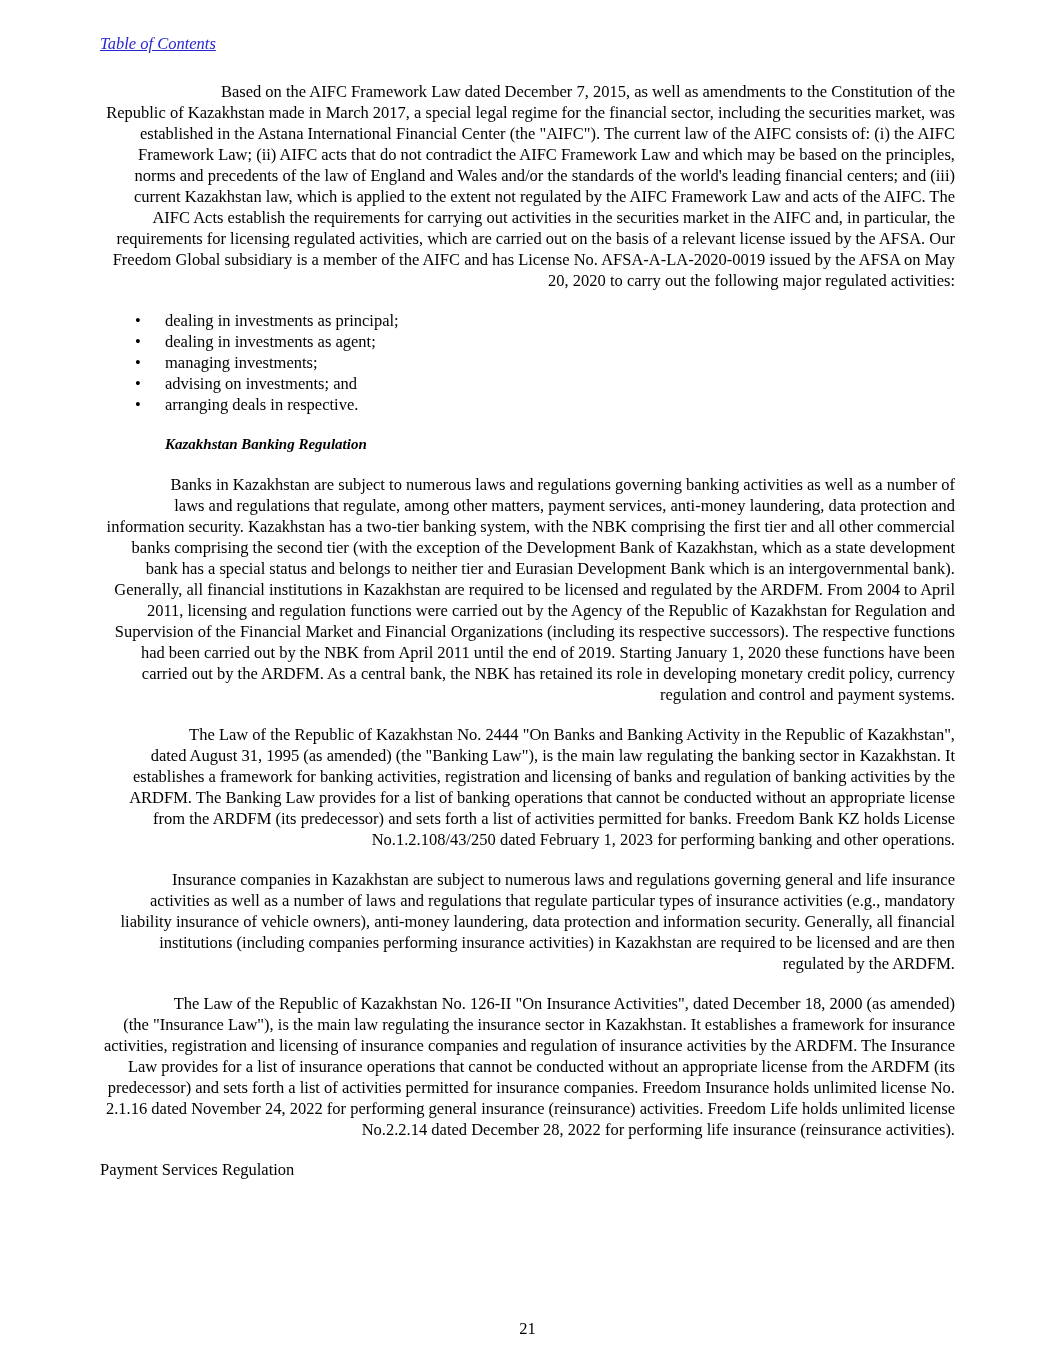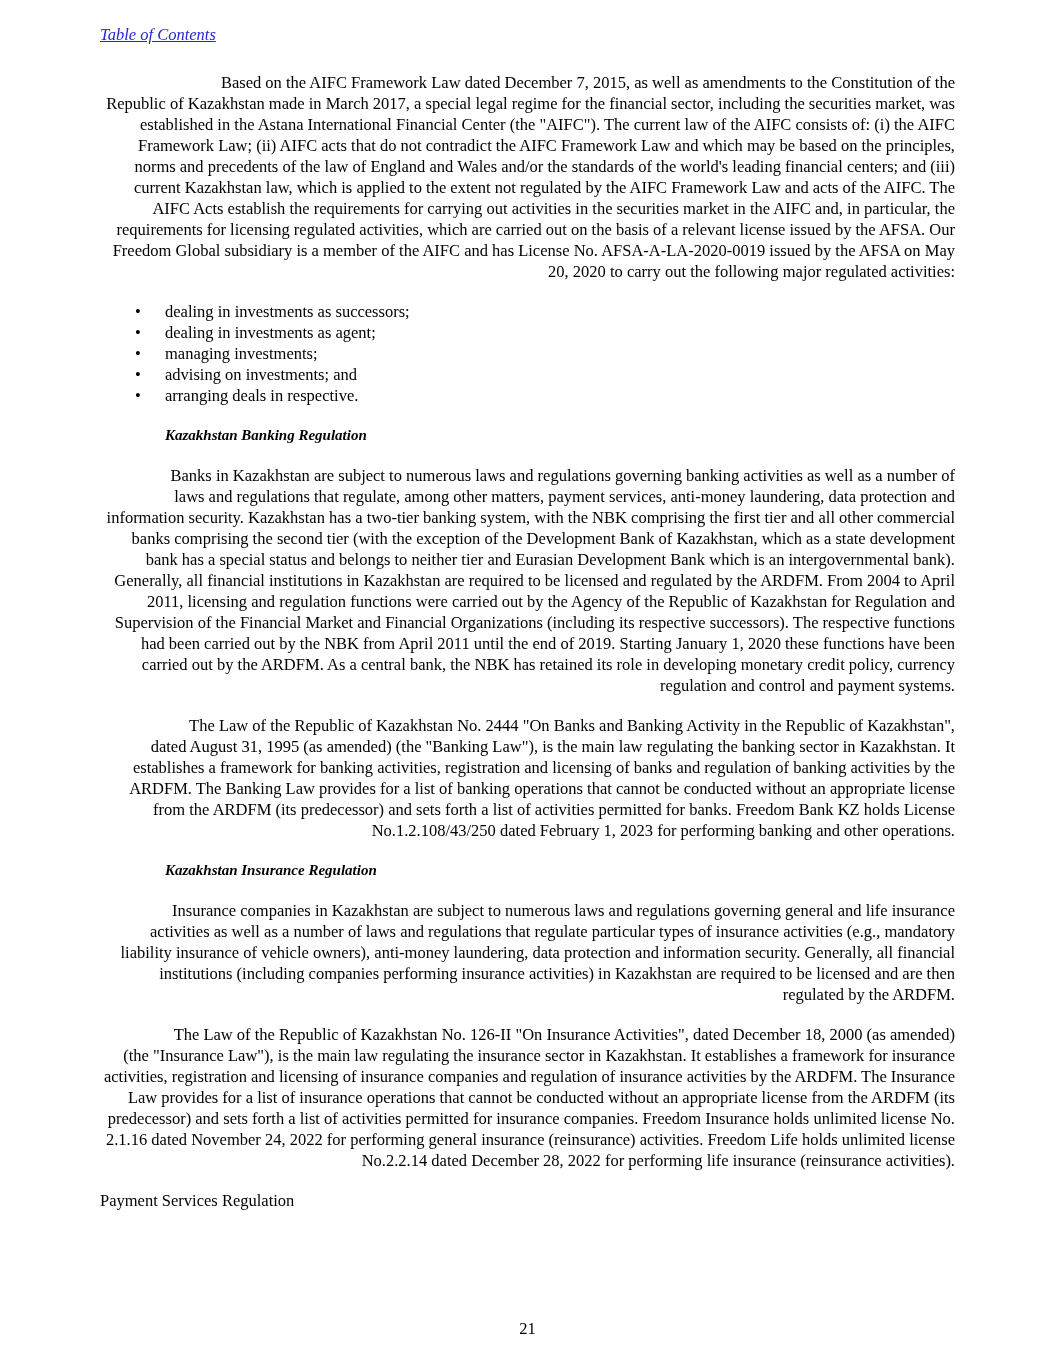--- a/index.html
+++ b/index.html
@@ -6,21 +6,21 @@
   html, body { margin: 0; padding: 0; background: #ffffff; }
   .page {
     width: 1055px;
     height: 1365px;
     margin: 0 auto;
     background: #ffffff;
     color: #000000;
     font-family: "Liberation Serif", "DejaVu Serif", serif;
     font-size: 16.5px;
     line-height: 21px;
-    padding: 24px 100px 26px 100px;
+    padding: 33px 100px 26px 100px;
     display: flex;
     flex-direction: column;
     overflow: hidden;
   }
   .toc-link {
     color: #2626d0;
     font-style: italic;
     text-decoration: underline;
     width: max-content;
     margin: 0 0 27px 0;
@@ -66,21 +66,21 @@
 
 <div class="page">
 
   <a class="toc-link" href="#">Table of Contents</a>
 
   <p class="body-para">Based on the AIFC Framework Law dated December 7, 2015, as well as amendments to the Constitution of the Republic of Kazakhstan made in March 2017, a special legal regime for the financial sector, including the securities market, was established in the Astana International Financial Center (the "AIFC"). The current law of the AIFC consists of: (i) the AIFC Framework Law; (ii) AIFC acts that do not contradict the AIFC Framework Law and which may be based on the principles, norms and precedents of the law of England and Wales and/or the standards of the world's leading financial centers; and (iii) current Kazakhstan law, which is applied to the extent not regulated by the AIFC Framework Law and acts of the AIFC. The AIFC Acts establish the requirements for carrying out activities in the securities market in the AIFC and, in particular, the requirements for licensing regulated activities, which are carried out on the basis of a relevant license issued by the AFSA. Our Freedom Global subsidiary is a member of the AIFC and has License No. AFSA-A-LA-2020-0019 issued by the AFSA on May 20, 2020 to carry out the following major regulated activities:</p>
 
   <div class="bullet-list">
     <div class="bullet-row">
       <span class="bullet-marker">•</span>
-      <span>dealing in investments as successors;</span>
+      <span>dealing in investments as principal;</span>
     </div>
     <div class="bullet-row">
       <span class="bullet-marker">•</span>
       <span>dealing in investments as agent;</span>
     </div>
     <div class="bullet-row">
       <span class="bullet-marker">•</span>
       <span>managing investments;</span>
     </div>
     <div class="bullet-row">
@@ -93,21 +93,20 @@
     </div>
   </div>
 
 
   <h2 class="section-heading">Kazakhstan Banking Regulation</h2>
 
   <p class="body-para">Banks in Kazakhstan are subject to numerous laws and regulations governing banking activities as well as a number of laws and regulations that regulate, among other matters, payment services, anti-money laundering, data protection and information security. Kazakhstan has a two-tier banking system, with the NBK comprising the first tier and all other commercial banks comprising the second tier (with the exception of the Development Bank of Kazakhstan, which as a state development bank has a special status and belongs to neither tier and Eurasian Development Bank which is an intergovernmental bank). Generally, all financial institutions in Kazakhstan are required to be licensed and regulated by the ARDFM. From 2004 to April 2011, licensing and regulation functions were carried out by the Agency of the Republic of Kazakhstan for Regulation and Supervision of the Financial Market and Financial Organizations (including its respective successors). The respective functions had been carried out by the NBK from April 2011 until the end of 2019. Starting January 1, 2020 these functions have been carried out by the ARDFM. As a central bank, the NBK has retained its role in developing monetary credit policy, currency regulation and control and payment systems.</p>
 
   <p class="body-para">The Law of the Republic of Kazakhstan No. 2444 "On Banks and Banking Activity in the Republic of Kazakhstan", dated August 31, 1995 (as amended) (the "Banking Law"), is the main law regulating the banking sector in Kazakhstan. It establishes a framework for banking activities, registration and licensing of banks and regulation of banking activities by the ARDFM. The Banking Law provides for a list of banking operations that cannot be conducted without an appropriate license from the ARDFM (its predecessor) and sets forth a list of activities permitted for banks. Freedom Bank KZ holds License No.1.2.108/43/250 dated February 1, 2023 for performing banking and other operations.</p>
 
-  <h2 class="section-heading">Kazakhstan Insurance Regulation</h2>
 
   <p class="body-para">Insurance companies in Kazakhstan are subject to numerous laws and regulations governing general and life insurance activities as well as a number of laws and regulations that regulate particular types of insurance activities (e.g., mandatory liability insurance of vehicle owners), anti-money laundering, data protection and information security. Generally, all financial institutions (including companies performing insurance activities) in Kazakhstan are required to be licensed and are then regulated by the ARDFM.</p>
 
   <p class="body-para">The Law of the Republic of Kazakhstan No. 126-II "On Insurance Activities", dated December 18, 2000 (as amended) (the "Insurance Law"), is the main law regulating the insurance sector in Kazakhstan. It establishes a framework for insurance activities, registration and licensing of insurance companies and regulation of insurance activities by the ARDFM. The Insurance Law provides for a list of insurance operations that cannot be conducted without an appropriate license from the ARDFM (its predecessor) and sets forth a list of activities permitted for insurance companies. Freedom Insurance holds unlimited license No. 2.1.16 dated November 24, 2022 for performing general insurance (reinsurance) activities. Freedom Life holds unlimited license No.2.2.14 dated December 28, 2022 for performing life insurance (reinsurance activities).</p>
 
   <h2 class="plain-heading">Payment Services Regulation</h2>
 
   <div class="page-number">21</div>
 
 </div>

